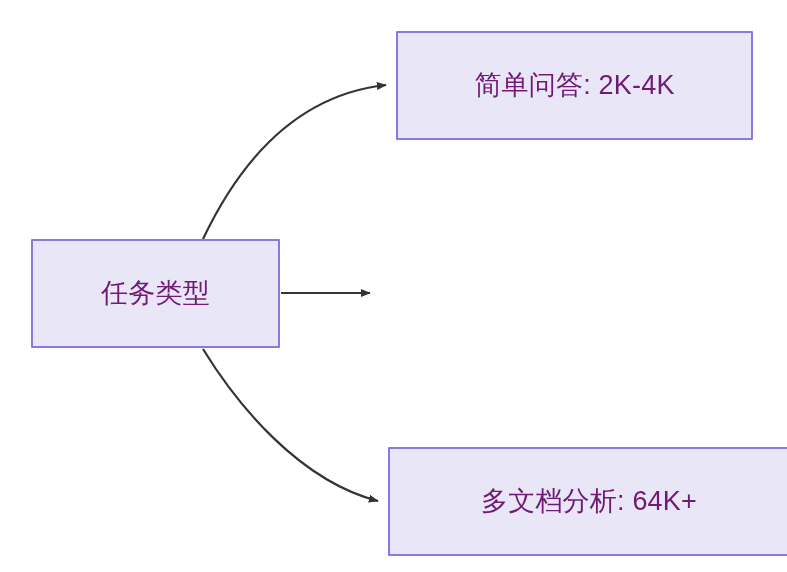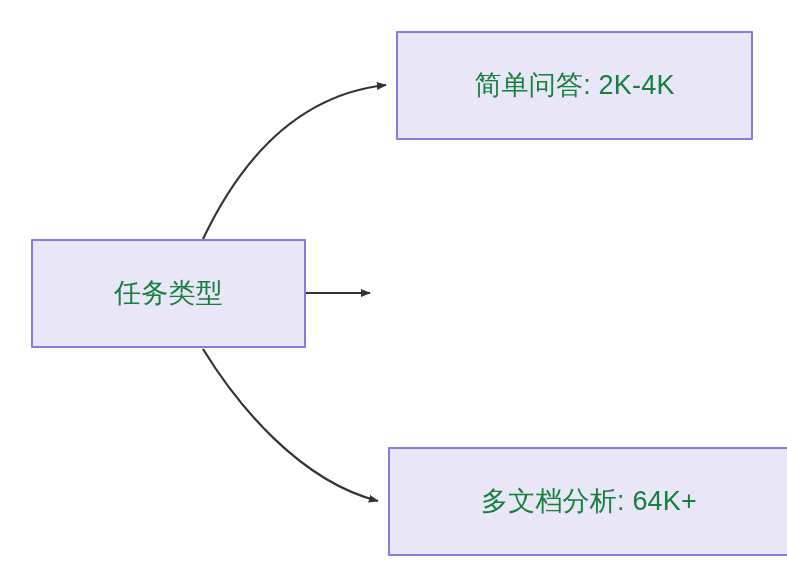--- a/index.html
+++ b/index.html
@@ -29,31 +29,31 @@
     position: absolute;
     box-sizing: border-box;
     background: #e9e6f8;
     border: 2.5px solid #8d79dd;
     border-radius: 1px;
     display: flex;
     align-items: center;
     justify-content: center;
   }
   .node-label {
-    color: #15803d;
+    color: #701a75;
     font-size: 27px;
     line-height: 1.2;
     letter-spacing: 0.2px;
     white-space: nowrap;
     text-align: center;
   }
   #node-root {
     left: 31px;
     top: 239px;
-    width: 275px;
+    width: 249px;
     height: 109px;
   }
   #node-child-0 {
     left: 396px;
     top: 31px;
     width: 357px;
     height: 109px;
   }
   #node-child-1 {
     left: 380px;

